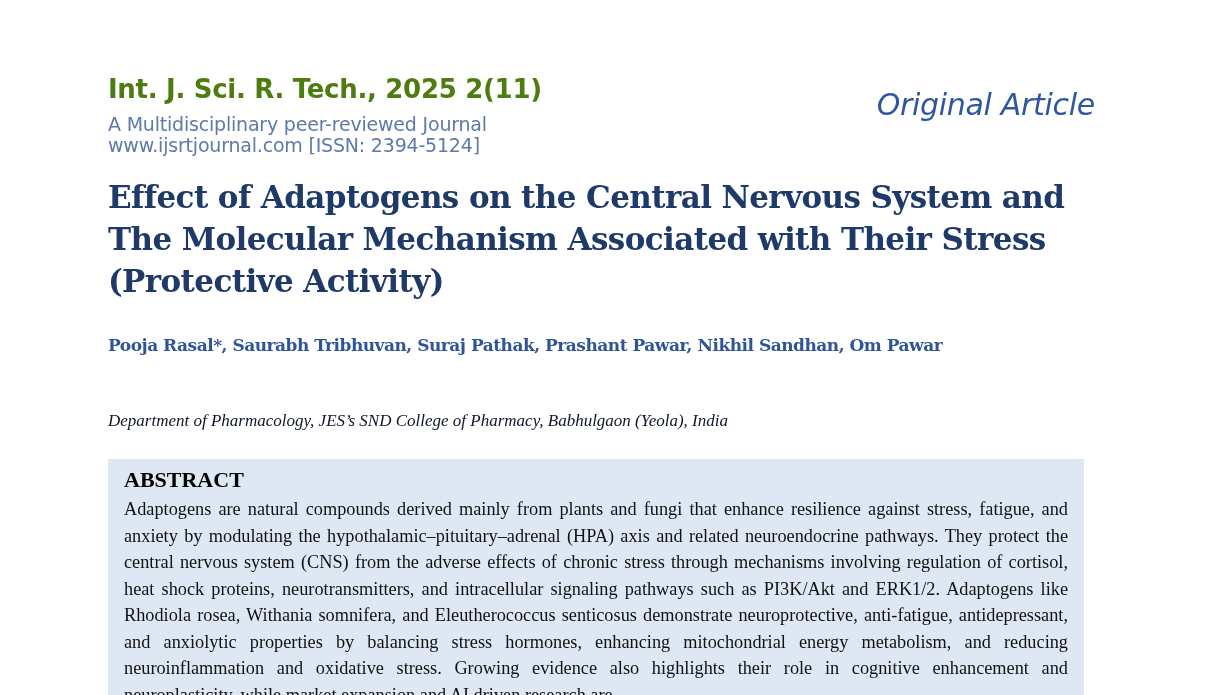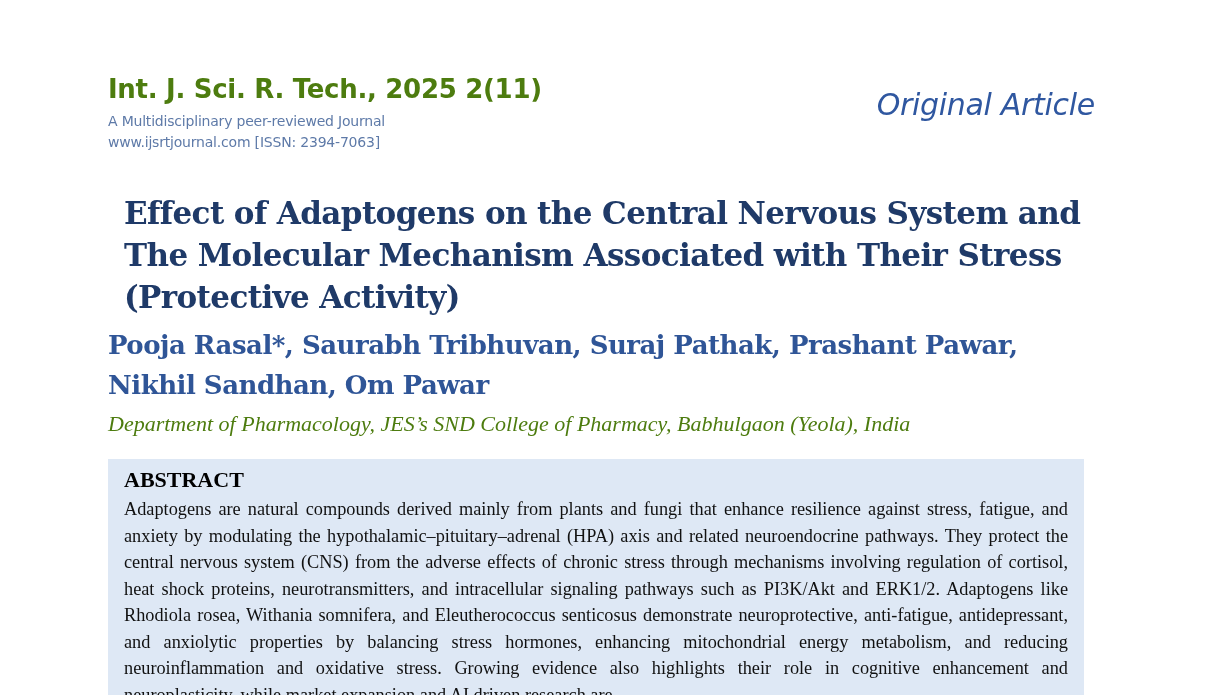--- a/index.html
+++ b/index.html
@@ -7,45 +7,45 @@
     width:1220px; height:695px; overflow:hidden; background:#ffffff;
     position:relative;
   }
   .journal-title {
     position:absolute; left:108px; top:74px;
     font-family:"DejaVu Sans", sans-serif; font-weight:bold;
     font-size:26px; color:#4d7c0f; letter-spacing:-0.3px; white-space:nowrap;
   }
   .journal-sub {
     position:absolute; left:108px;
-    font-family:"DejaVu Sans", sans-serif; font-size:14px;
+    font-family:"DejaVu Sans", sans-serif; font-size:19px;
     color:#5e7aa8; white-space:nowrap; letter-spacing:-0.2px;
   }
   .journal-sub.l1 { top:113px; }
   .journal-sub.l2 { top:134px; }
   .article-type {
     position:absolute; right:125px; top:72px;
     font-family:"DejaVu Sans", sans-serif; font-style:italic;
     font-size:30px; color:#2f57a0; white-space:nowrap; letter-spacing:-0.3px;margin-top:15px;
   }
   .paper-title {
     position:absolute; left:108px; top:176px; width:960px;
     font-family:"DejaVu Serif", serif; font-weight:bold;
     font-size:31px; line-height:42px; color:#1f3a68;
     letter-spacing:-0.6px;
   }
   .authors {
     position:absolute; left:108px; top:325px; width:960px;
     font-family:"DejaVu Serif", serif; font-weight:bold;
-    font-size:26px; line-height:40px; color:#2f5597; letter-spacing:-0.5px;
+    font-size:17px; line-height:40px; color:#2f5597; letter-spacing:-0.5px;
   }
   .affiliation {
     position:absolute; left:108px; top:411px;
     font-family:"Liberation Serif", serif; font-style:italic;
-    font-size:22px; color:#4d7c0f; white-space:nowrap;
+    font-size:17px; color:#0f172a; white-space:nowrap;
   }
   .abstract-box {
     position:absolute; left:108px; top:459px; width:976px; height:260px;
     background:#dee8f5;
   }
   .abstract-heading {
     position:absolute; left:16px; top:8px;
     font-family:"Liberation Serif", serif; font-weight:bold;
     font-size:22px; color:#000000;
   }
@@ -54,25 +54,25 @@
     font-family:"Liberation Serif", serif; font-size:18.3px;
     line-height:26.5px; color:#111111; text-align:justify;
   }
 </style>
 </head>
 <body>
 
 <div>
   <div class="journal-title">Int. J. Sci. R. Tech., 2025 2(11)</div>
   <div class="journal-sub l1">A Multidisciplinary peer-reviewed Journal</div>
-  <div class="journal-sub l2">www.ijsrtjournal.com [ISSN: 2394-7063]</div>
+  <div class="journal-sub l2">www.ijsrtjournal.com [ISSN: 2394-5124]</div>
   <div class="article-type">Original Article</div>
 </div>
 
-<h1 class="paper-title" style="margin:16px;">Effect of Adaptogens on the Central Nervous System and The Molecular Mechanism Associated with Their Stress (Protective Activity)</h1>
+<h1 class="paper-title" style="margin:0;">Effect of Adaptogens on the Central Nervous System and The Molecular Mechanism Associated with Their Stress (Protective Activity)</h1>
 
 <div class="authors">Pooja Rasal*, Saurabh Tribhuvan, Suraj Pathak, Prashant Pawar, Nikhil Sandhan, Om Pawar</div>
 
 <div class="affiliation">Department of Pharmacology, JES’s SND College of Pharmacy, Babhulgaon (Yeola), India</div>
 
 <section class="abstract-box">
   <div class="abstract-heading">ABSTRACT</div>
   <div class="abstract-body">Adaptogens are natural compounds derived mainly from plants and fungi that enhance resilience against stress, fatigue, and anxiety by modulating the hypothalamic–pituitary–adrenal (HPA) axis and related neuroendocrine pathways. They protect the central nervous system (CNS) from the adverse effects of chronic stress through mechanisms involving regulation of cortisol, heat shock proteins, neurotransmitters, and intracellular signaling pathways such as PI3K/Akt and ERK1/2. Adaptogens like Rhodiola rosea, Withania somnifera, and Eleutherococcus senticosus demonstrate neuroprotective, anti-fatigue, antidepressant, and anxiolytic properties by balancing stress hormones, enhancing mitochondrial energy metabolism, and reducing neuroinflammation and oxidative stress. Growing evidence also highlights their role in cognitive enhancement and neuroplasticity, while market expansion and AI driven research are</div>
 </section>
 

